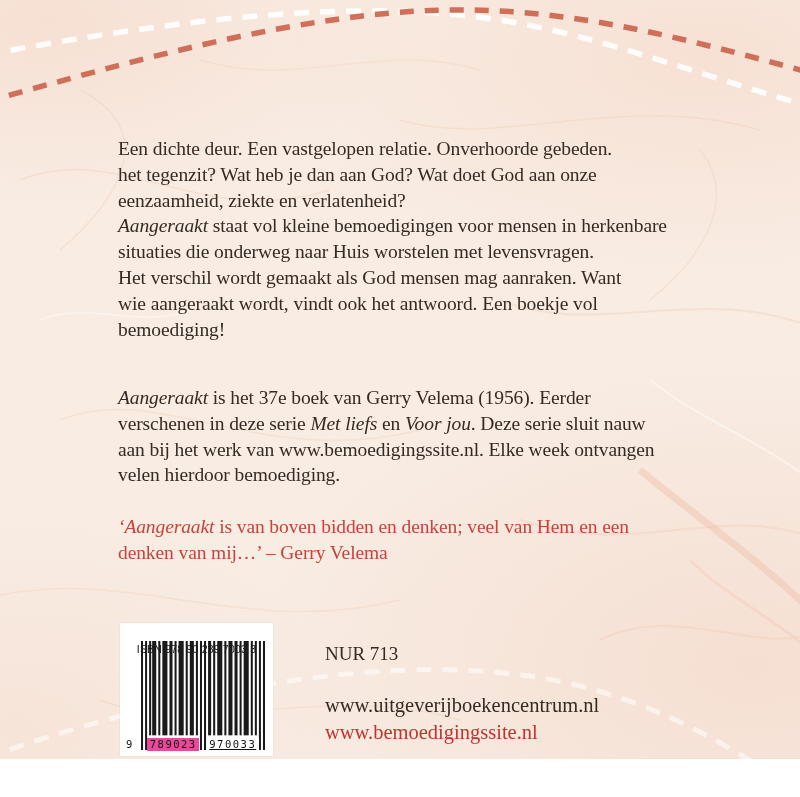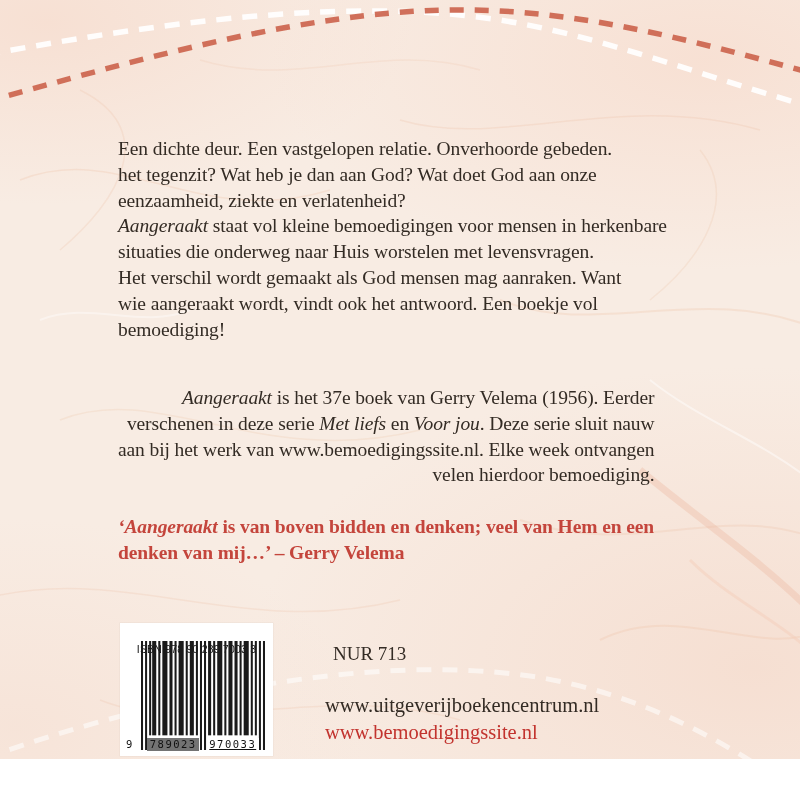--- a/index.html
+++ b/index.html
@@ -23,22 +23,22 @@
   .textblock{
     position:absolute;
     color:#332b24;
     font-size:19.5px;
     line-height:25.8px;
     letter-spacing:-0.1px;
   }
   .tline{white-space:nowrap;height:25.8px;}
   .it{font-style:italic;margin-top:44px;}
   .blurb{left:118px;top:136px;}
-  .about{left:118px;top:385px;text-align:right;}
-  .quote{left:118px;top:514px;color:#c4453c;font-weight:bold;}
+  .about{left:118px;top:385px;}
+  .quote{left:118px;top:514px;color:#c4453c;}
 
   .barcode-box{
     position:absolute;left:120px;top:623px;
     width:153px;height:133px;
     background:#ffffff;
     box-shadow:0 0 0 0.5px rgba(0,0,0,0.05);
   }
   .isbn-label{
     margin-top:20px;
     text-align:center;
@@ -51,24 +51,24 @@
     position:absolute;left:21px;right:8px;top:18px;bottom:6px;
   }
   .bars-wrap svg{position:absolute;inset:0;width:100%;height:100%;}
   .bdigit{
     position:absolute;bottom:-1px;
     font-family:"DejaVu Sans Mono", monospace;
     font-size:10.5px;line-height:13px;
     color:#111111;letter-spacing:1.5px;
   }
   .bd-prefix{left:-15px;letter-spacing:0;}
-  .bd-g1{left:5%;width:42%;text-align:center;background:#737373;}
+  .bd-g1{left:5%;width:42%;text-align:center;background:#ec4899;}
   .bd-g2{left:53%;width:42%;text-align:center;background:#ffffff;text-decoration:underline;}
 
-  .nur{position:absolute;left:325px;top:643px;font-size:19px;color:#332b24;margin-left:8px;}
+  .nur{position:absolute;left:325px;top:643px;font-size:19px;color:#332b24;}
   .url-black{position:absolute;left:325px;top:694px;font-size:20.5px;color:#332b24;text-align:center;}
   .url-red{position:absolute;left:325px;top:721px;font-size:20.5px;color:#c2332e;}
 </style>
 </head>
 <body>
 
 <div class="page">
 
   <svg class="layer texture" width="800" height="797" viewBox="0 0 800 797" fill="none">
     <path d="M20 180 C 120 140, 200 230, 330 190" stroke="#edc3a9" stroke-opacity="0.30" stroke-width="1.5"></path>

